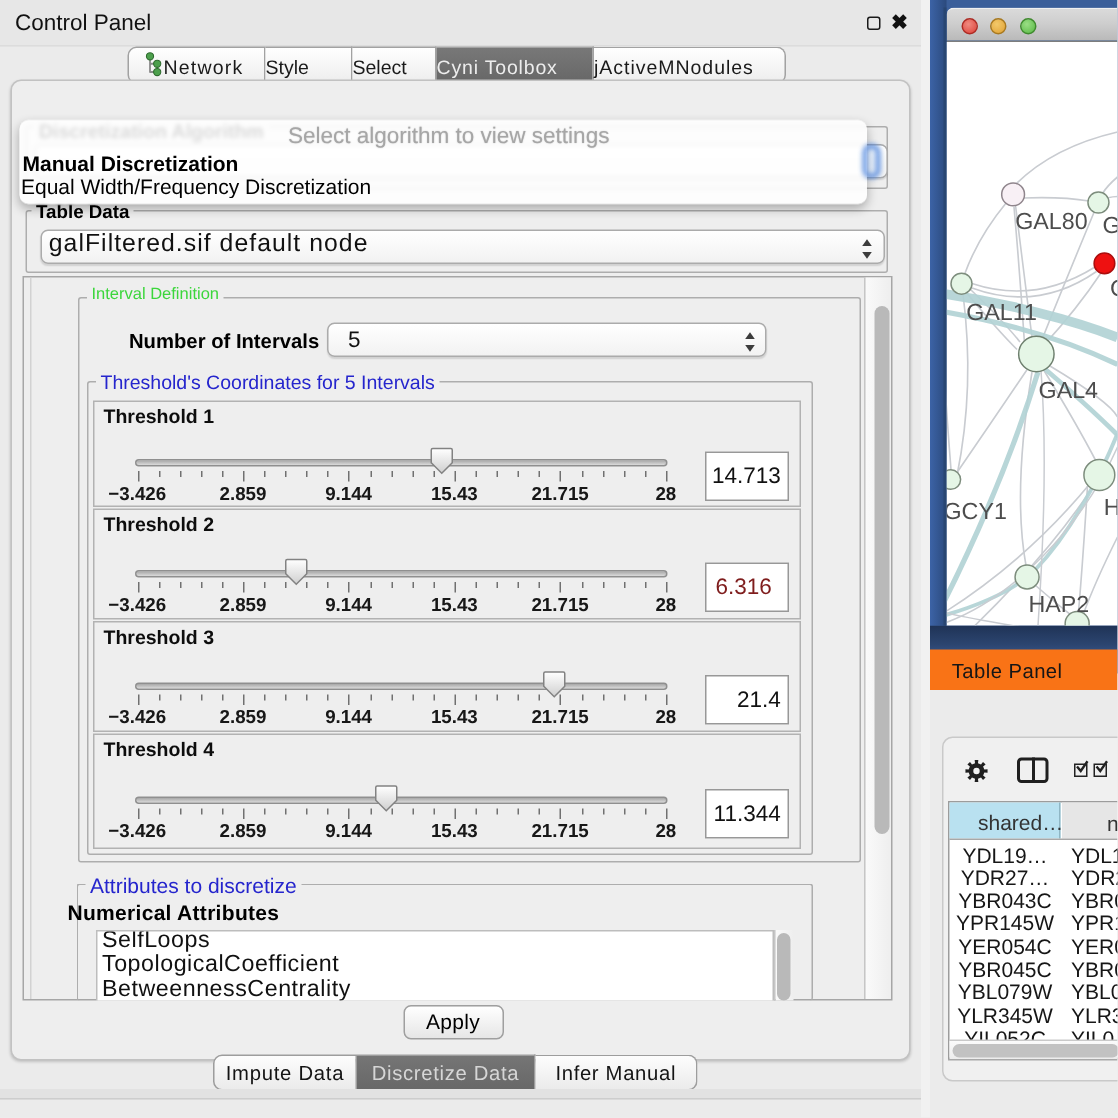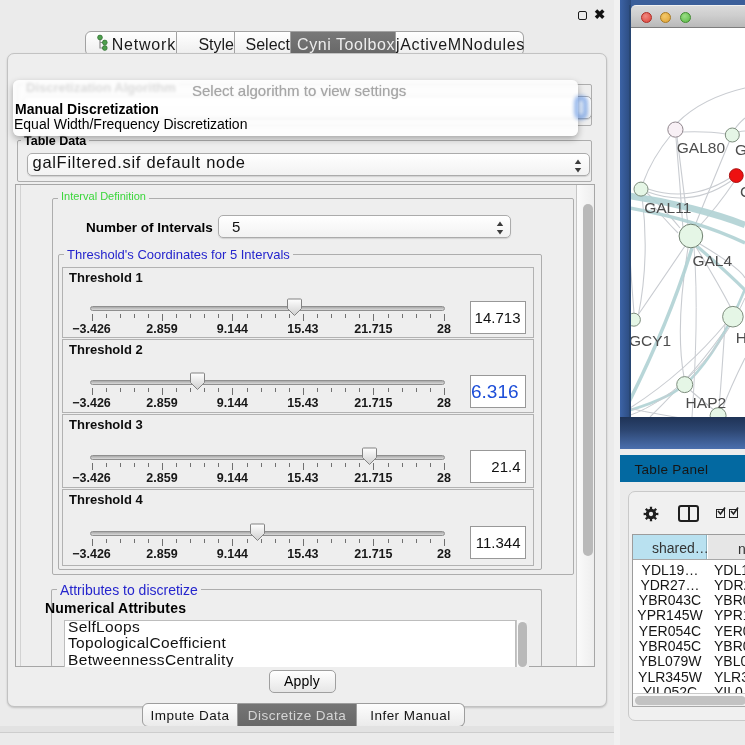--- a/index.html
+++ b/index.html
@@ -5,21 +5,21 @@
 * { margin:0; padding:0; box-sizing:border-box; }
 html,body { width:745px; height:745px; font-family:"Liberation Sans",sans-serif; background:#ebebeb; overflow:hidden; }
 .abs { position:absolute; }
 #root { position:relative; width:745px; height:745px; }
 
 #titlebar { left:0; top:0; width:614px; height:31px; background:#e7e7e7; border-bottom:1px solid #dcdcdc; }
 #titlebar .t { position:absolute; left:10px; top:7px; font-size:15px; color:#111; }
 #floatic { left:578px; top:11px; width:9px; height:9px; border:1.5px solid #1a1a1a; border-radius:2px; }
 #closeic { left:594px; top:6px; font-size:13.5px; font-weight:bold; color:#111; }
 
-.tabseg { position:absolute; top:31px; height:25px; line-height:25px; text-align:right; font-size:16px; color:#1a1a1a;
+.tabseg { position:absolute; top:31px; height:25px; line-height:25px; text-align:left; font-size:13px; color:#1a1a1a;
   background:linear-gradient(#ffffff,#ededed); border:1px solid #a2a2a2; border-left:none; }
 .tabseg.first { border-left:1px solid #a2a2a2; border-radius:6px 0 0 6px; }
 .tabseg.last { border-radius:0 6px 6px 0; }
 .tabseg.sel { background:linear-gradient(#787878,#676767); color:#ededed; }
 
 #cpanel { left:7px; top:53px; width:600px; height:654px; background:#eeeeee; border:1px solid #c2c2c2; border-radius:7px;
   box-shadow:0 1px 2px rgba(0,0,0,0.18); }
 .group { position:absolute; border:1px solid #adadad; border-radius:2px; }
 .gtitle { position:absolute; background:#eeeeee; padding:0 3px; white-space:nowrap; }
 
@@ -36,30 +36,33 @@
 .btab.first { border-left:1px solid #9d9d9d; border-radius:6px 0 0 6px; }
 .btab.last { border-radius:0 6px 6px 0; }
 .btab.sel { background:linear-gradient(#757575,#686868); color:#d6d6d6; }
 
 #bluebg { left:620px; top:0; width:125px; height:449px; background:#3b5f9a; }
 #winshadow { left:620px; top:417px; width:125px; height:32px; background:linear-gradient(#1f3356 0%, #2c4570 40%, #4a6fae 100%); }
 #winshadow2 { left:620px; top:0px; width:11px; height:417px; background:linear-gradient(to right,#3c63a6,#2b4a7d); }
 #nettb { left:631px; top:5px; width:114px; height:23px; background:linear-gradient(#dadada 0%,#cecece 45%,#b9b9b9 100%); border-bottom:1px solid #7d7d7d; border-top-left-radius:5px; border-top:1px solid #f0f0f0; }
 .tl { position:absolute; top:12px; width:11px; height:11px; border-radius:50%; }
 #netcv { left:631px; top:28px; width:114px; height:389px; background:#fff; }
-#tphead { left:620px; top:455px; width:125px; height:27px; background:#0369a1; }
+#tphead { left:620px; top:433px; width:125px; height:27px; background:#f97316; }
 #tpstrip { left:620px; top:449px; width:125px; height:6px; background:#ededed; }
 #tphead .t { position:absolute; left:14.5px; top:7px; font-size:13.5px; color:#161616; letter-spacing:0.3px; }
 #tpbody { left:620px; top:482px; width:125px; height:263px; background:#ebebeb; }
 #tpbox { left:628px; top:491px; width:130px; height:230px; background:#f0f0f0; border:1px solid #c9c9c9; border-radius:7px; }
 </style>
 </head>
 <body>
 <div id="root">
 
+  <div id="titlebar" class="abs">
+      <div class="t">Control Panel</div>
+    </div>
   <div id="floatic" class="abs"></div>
   <div id="closeic" class="abs">✖</div>
 
   <div class="tabseg first" style="left:85px;width:92px;padding-left:23px;letter-spacing:0.8px;">Network</div>
   <svg class="abs" style="left:96px;top:34px;" width="13" height="18" viewBox="0 0 13 18">
     <path d="M4 3.5 L4 14.5 M4 8.5 L8.5 8.5 M4 14 L8.5 14" fill="none" stroke="#8a8a8a" stroke-width="1.2"></path>
     <circle cx="4" cy="3.5" r="2.4" fill="#4da04d" stroke="#2e6b2e" stroke-width="0.7"></circle>
     <circle cx="8.8" cy="8.5" r="2.4" fill="#4da04d" stroke="#2e6b2e" stroke-width="0.7"></circle>
     <circle cx="8.8" cy="14" r="2.4" fill="#4da04d" stroke="#2e6b2e" stroke-width="0.7"></circle>
   </svg>
@@ -191,21 +194,21 @@
   <div class="abs ticklab" style="left:443.9px;top:395.5px;">28</div>
   <svg class="abs" style="left:189.1px;top:371.5px;" width="17" height="19" viewBox="0 0 17 19">
     <defs>
         <linearGradient id="thg338" x1="0" y1="0" x2="0" y2="1">
           <stop offset="0" stop-color="#ffffff"></stop>
           <stop offset="1" stop-color="#cfcfcf"></stop>
         </linearGradient>
       </defs>
     <path d="M2.5 1 L14.5 1 Q15.5 1 15.5 2 L15.5 10.5 L8.5 17.5 L1.5 10.5 L1.5 2 Q1.5 1 2.5 1 Z" fill="url(#thg338)" stroke="#828282" stroke-width="1"></path>
   </svg>
-  <div class="abs" style="left:470px;top:375px;width:56px;height:33px;background:#fff;border:1px solid #989898;font-size:19px;color:#1d4ed8;text-align:left;line-height:31px;padding-right:4.5px;">6.316</div>
+  <div class="abs" style="left:470px;top:375px;width:56px;height:33px;background:#fff;border:1px solid #989898;font-size:15px;color:#7f1d1d;text-align:center;line-height:31px;padding-right:4.5px;">6.316</div>
   <div class="abs" style="left:62px;top:413.5px;width:472px;height:74px;border:1px solid #b2b2b2;"></div>
   <div class="abs" style="left:69px;top:417.0px;font-size:13px;font-weight:bold;color:#0d0d0d;">Threshold 3</div>
   <div class="abs" style="left:90px;top:454.5px;width:355px;height:5px;border:1px solid #8f8f8f;border-radius:3px;background:linear-gradient(#a8a8a8,#dadada);"></div>
   <div class="abs" style="left:91.5px;top:462.5px;width:1px;height:7px;background:#707070;"></div>
     <div class="abs" style="left:105.6px;top:462.5px;width:1px;height:4px;background:#707070;"></div>
     <div class="abs" style="left:119.7px;top:462.5px;width:1px;height:4px;background:#707070;"></div>
     <div class="abs" style="left:133.8px;top:462.5px;width:1px;height:4px;background:#707070;"></div>
     <div class="abs" style="left:147.9px;top:462.5px;width:1px;height:4px;background:#707070;"></div>
     <div class="abs" style="left:162.0px;top:462.5px;width:1px;height:7px;background:#707070;"></div>
     <div class="abs" style="left:176.1px;top:462.5px;width:1px;height:4px;background:#707070;"></div>

